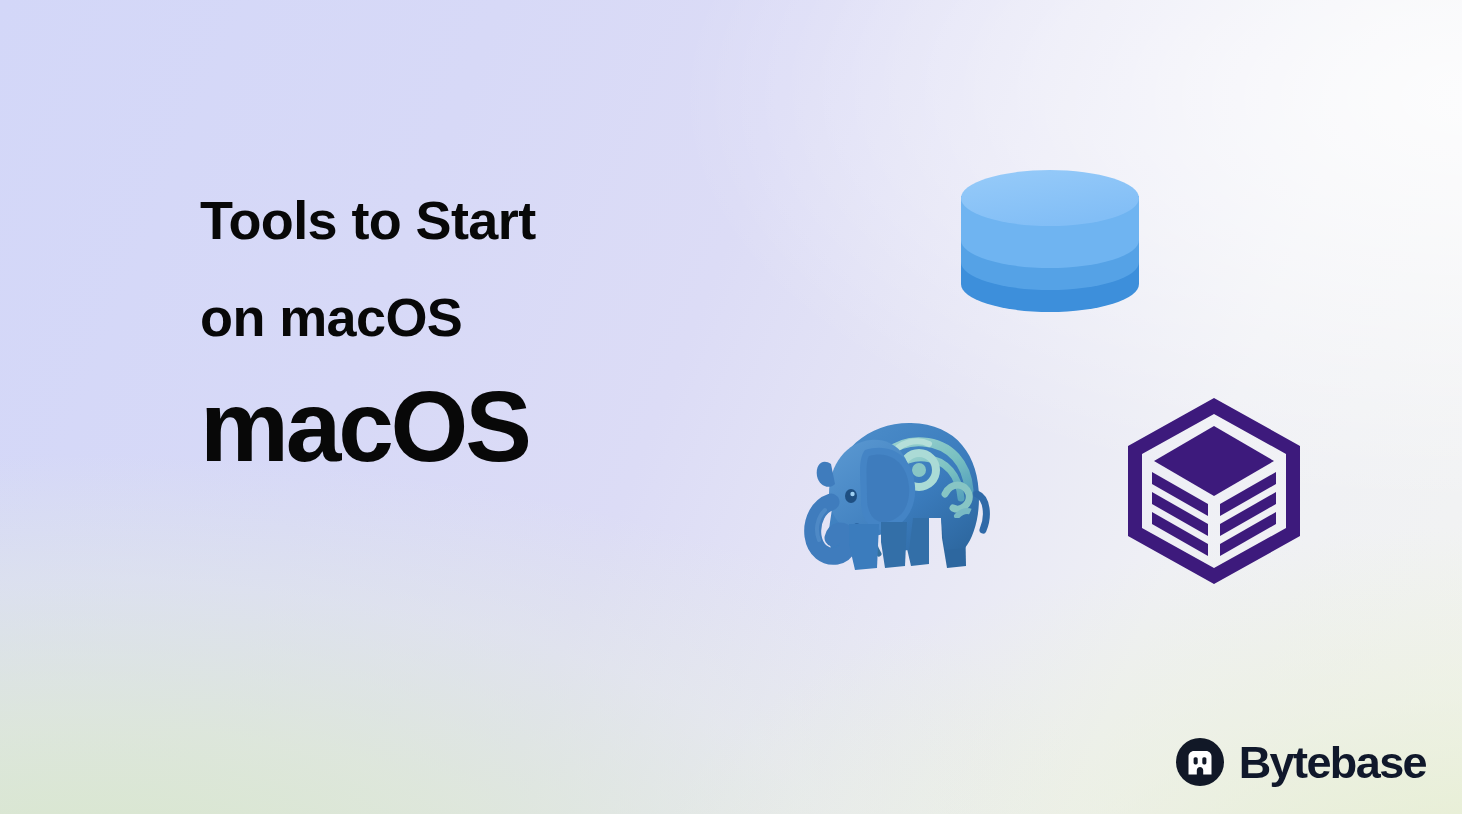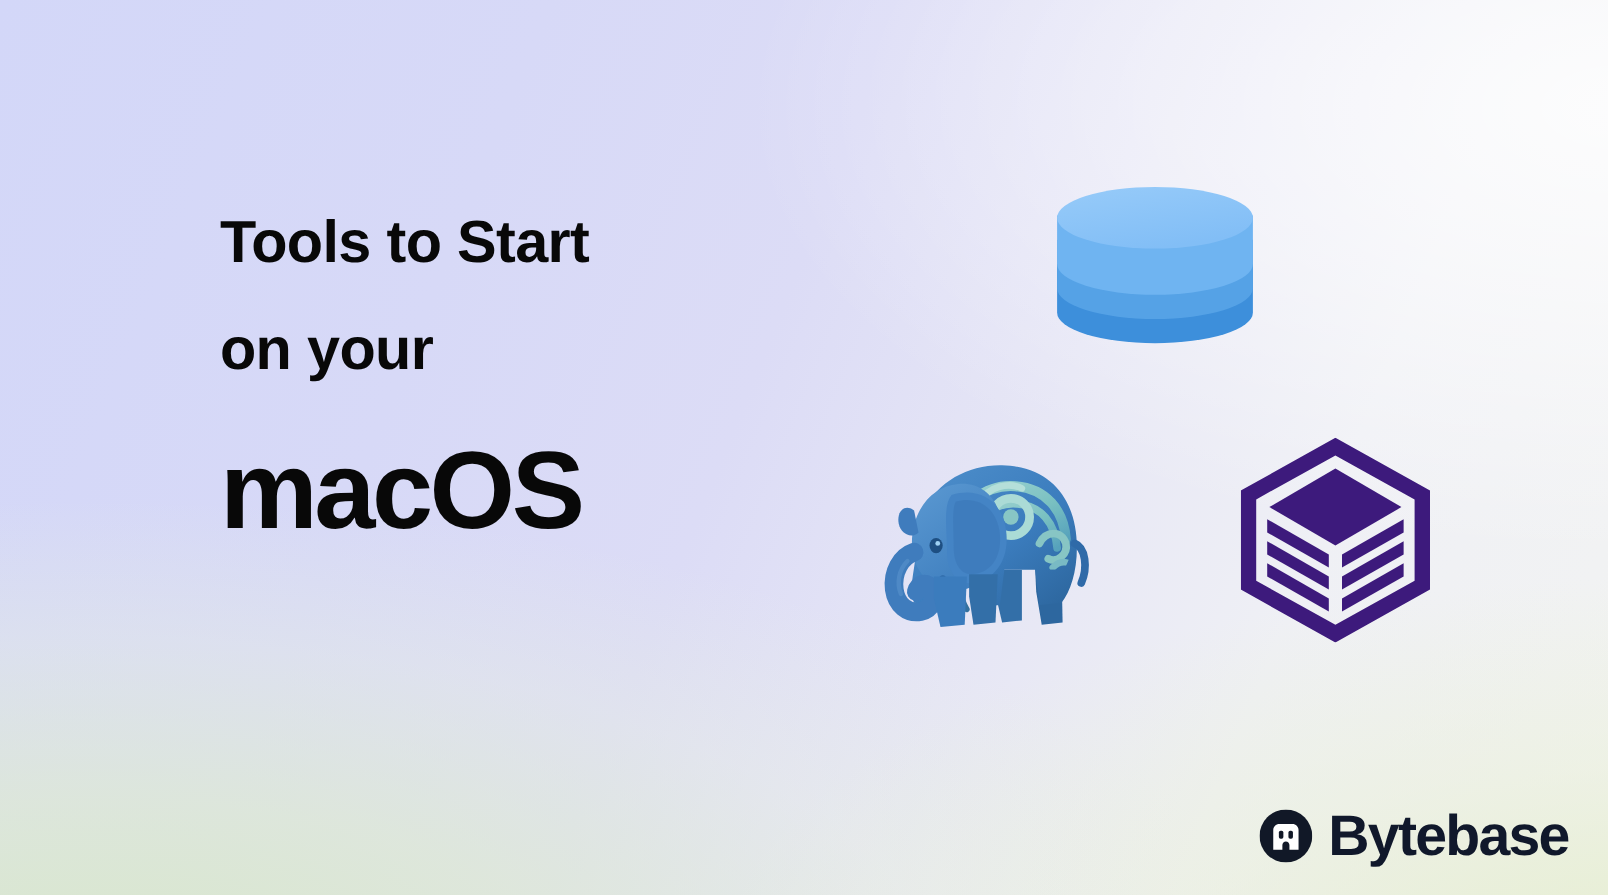--- a/index.html
+++ b/index.html
@@ -55,21 +55,21 @@
     letter-spacing:-0.6px;
     white-space:nowrap;
   }
   .hl-big {
     display:block;
     font-weight:700;
     font-size:100px;
     line-height:112px;
     letter-spacing:-3.2px;
     white-space:nowrap;
-    margin-top:24px;
+    margin-top:4px;
   }
 
   
   .db-cylinder {
     position:absolute;
     left:957px; top:168px;
     width:186px; height:160px;
   }
   .db-cylinder svg { display:block; width:100%; height:100%; }
 
@@ -93,39 +93,39 @@
   .brand {
     position:absolute;
     right:36px; bottom:28px;
     display:flex;
     align-items:center;
     gap:15px;
   }
   .brand-mark { width:48px; height:48px; flex:0 0 48px; }
   .brand-mark svg { display:block; width:100%; height:100%; }
   .brand-word {
-    font-size:52px;
+    font-size:45px;
     font-weight:700;
     letter-spacing:-1.6px;
     color:#10182b;
     line-height:1;
   }
 </style>
 </head>
 <body>
 
 <div id="cover">
 
   <div class="bg-layer bg-base"></div>
   <div class="bg-layer bg-green"></div>
   <div class="bg-layer bg-white"></div>
 
   <div class="headline">
     <span class="hl-line">Tools to Start</span>
-    <span class="hl-line">on your</span>
+    <span class="hl-line">on macOS</span>
     <span class="hl-big">macOS</span>
   </div>
 
   <div class="db-cylinder">
     <svg viewBox="0 0 186 160" xmlns="http://www.w3.org/2000/svg">
       <defs>
         <linearGradient id="gTop" x1="0" y1="0" x2="0.5" y2="1">
           <stop offset="0%" stop-color="#97cbf9"></stop>
           <stop offset="100%" stop-color="#82bef6"></stop>
         </linearGradient>

